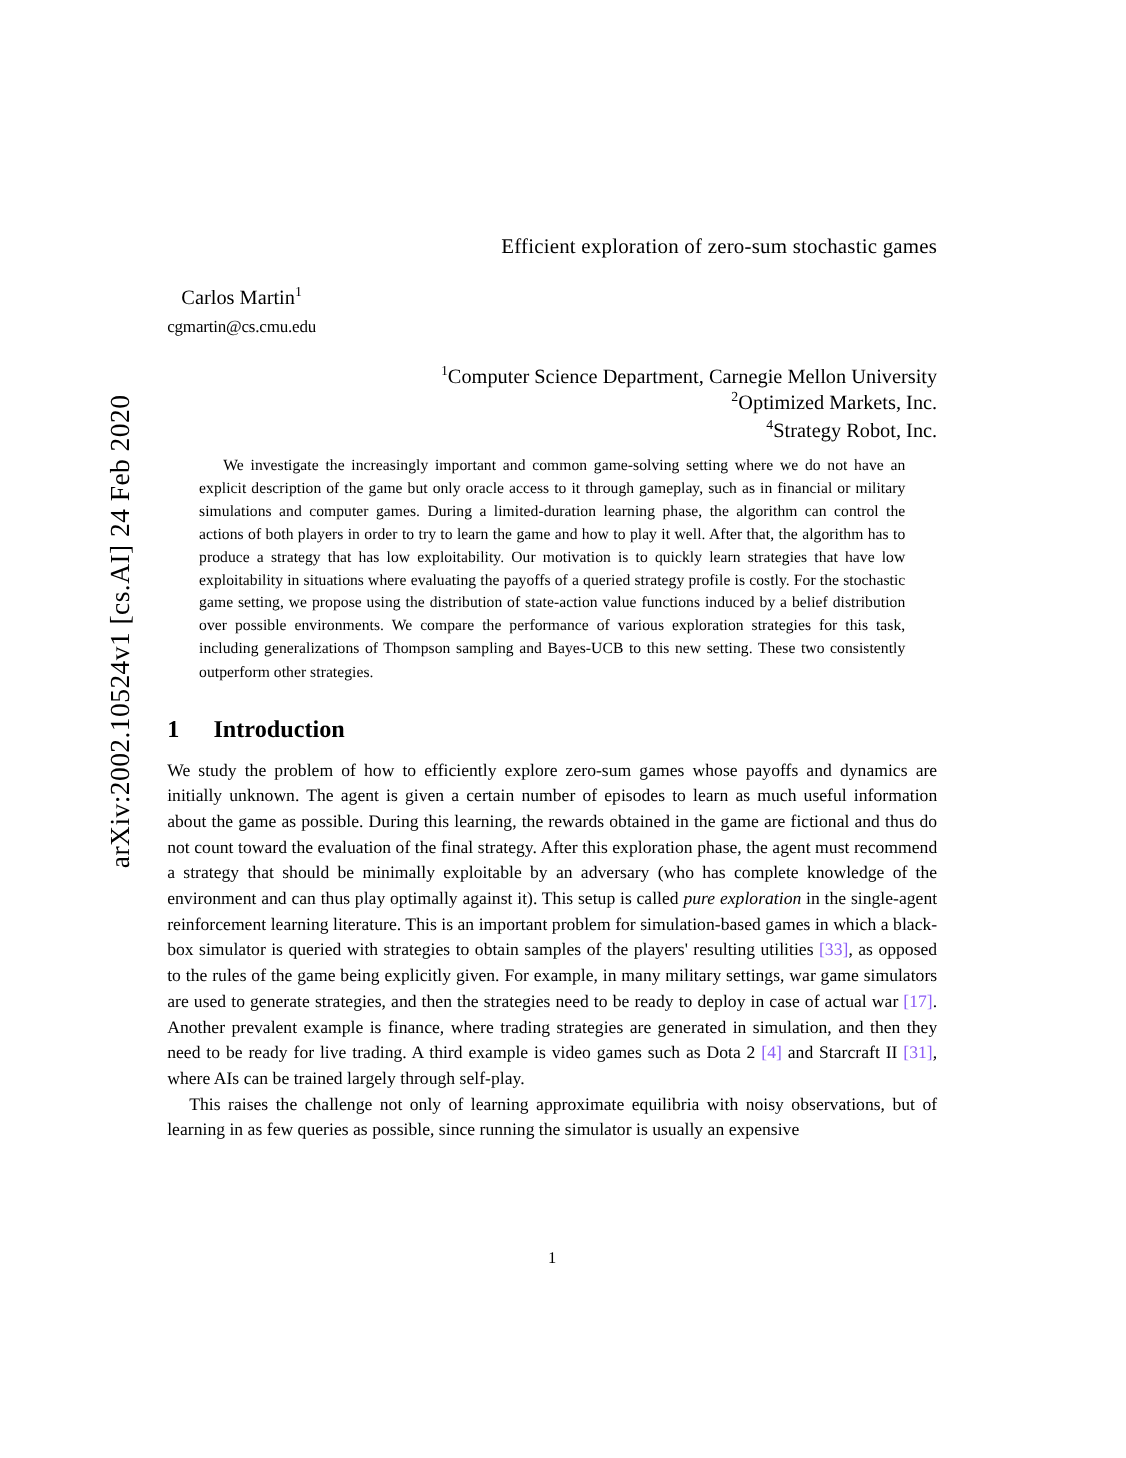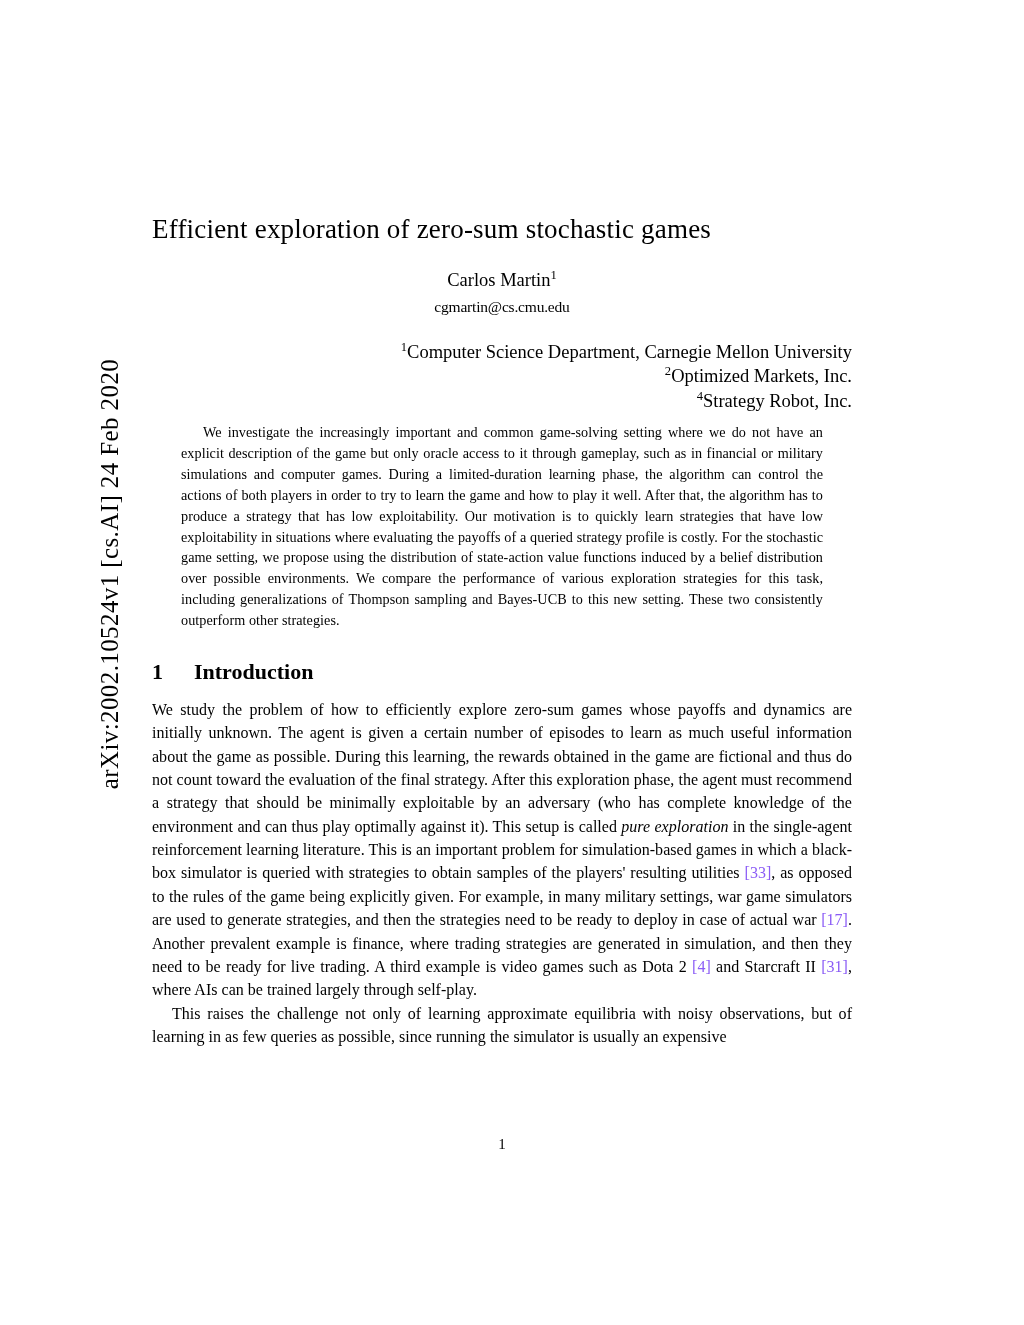--- a/index.html
+++ b/index.html
@@ -35,29 +35,29 @@
   .page {
     position: absolute;
     left: 152px;
     top: 0;
     width: 700px;
     height: 1325px;
   }
 
   .title {
     margin-top: 214px;
-    text-align: left;
-    font-size: 27px;
+    text-align: right;
+    font-size: 19px;
     letter-spacing: 0.2px;
   }
 
   .authors {
     margin-top: 22px;
     display: flex;
-    justify-content: center;
+    justify-content: flex-start;
     gap: 96px;
   }
   .author {
     text-align: center;
     font-size: 18.5px;
     line-height: 1.5;
   }
   .author .email {
     font-family: Liberation Serif, serif;
     font-size: 15.5px;

